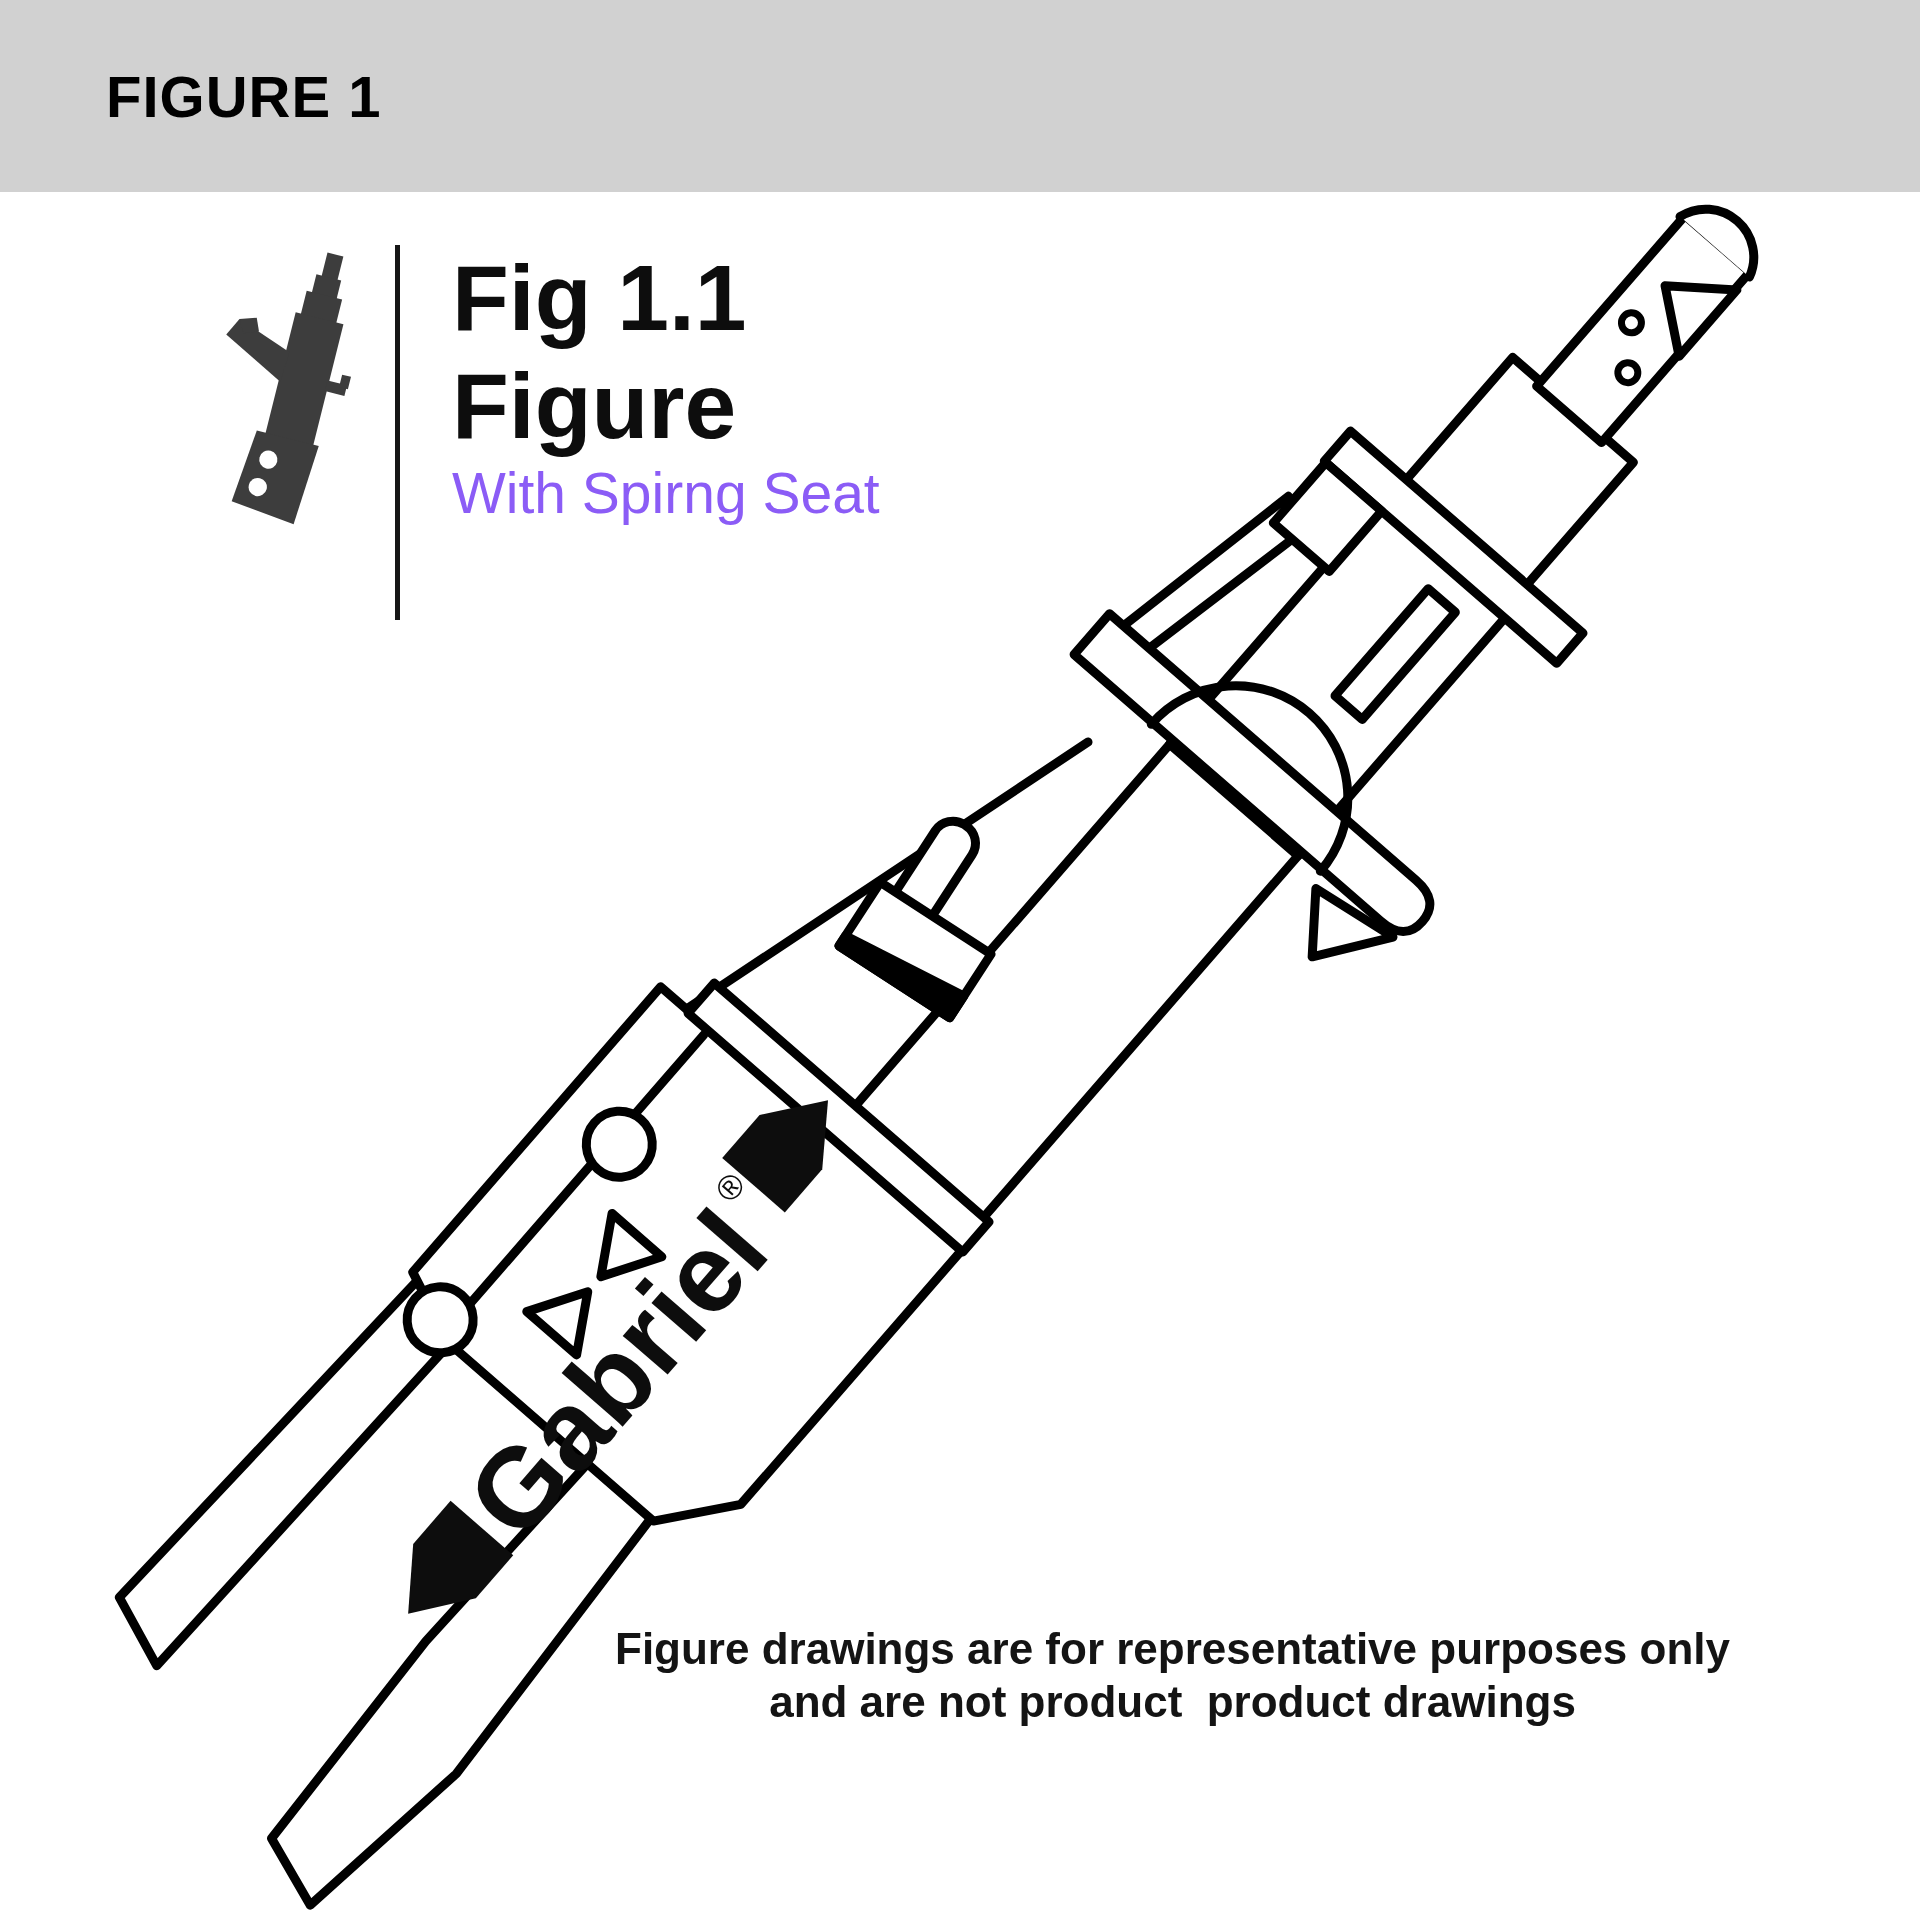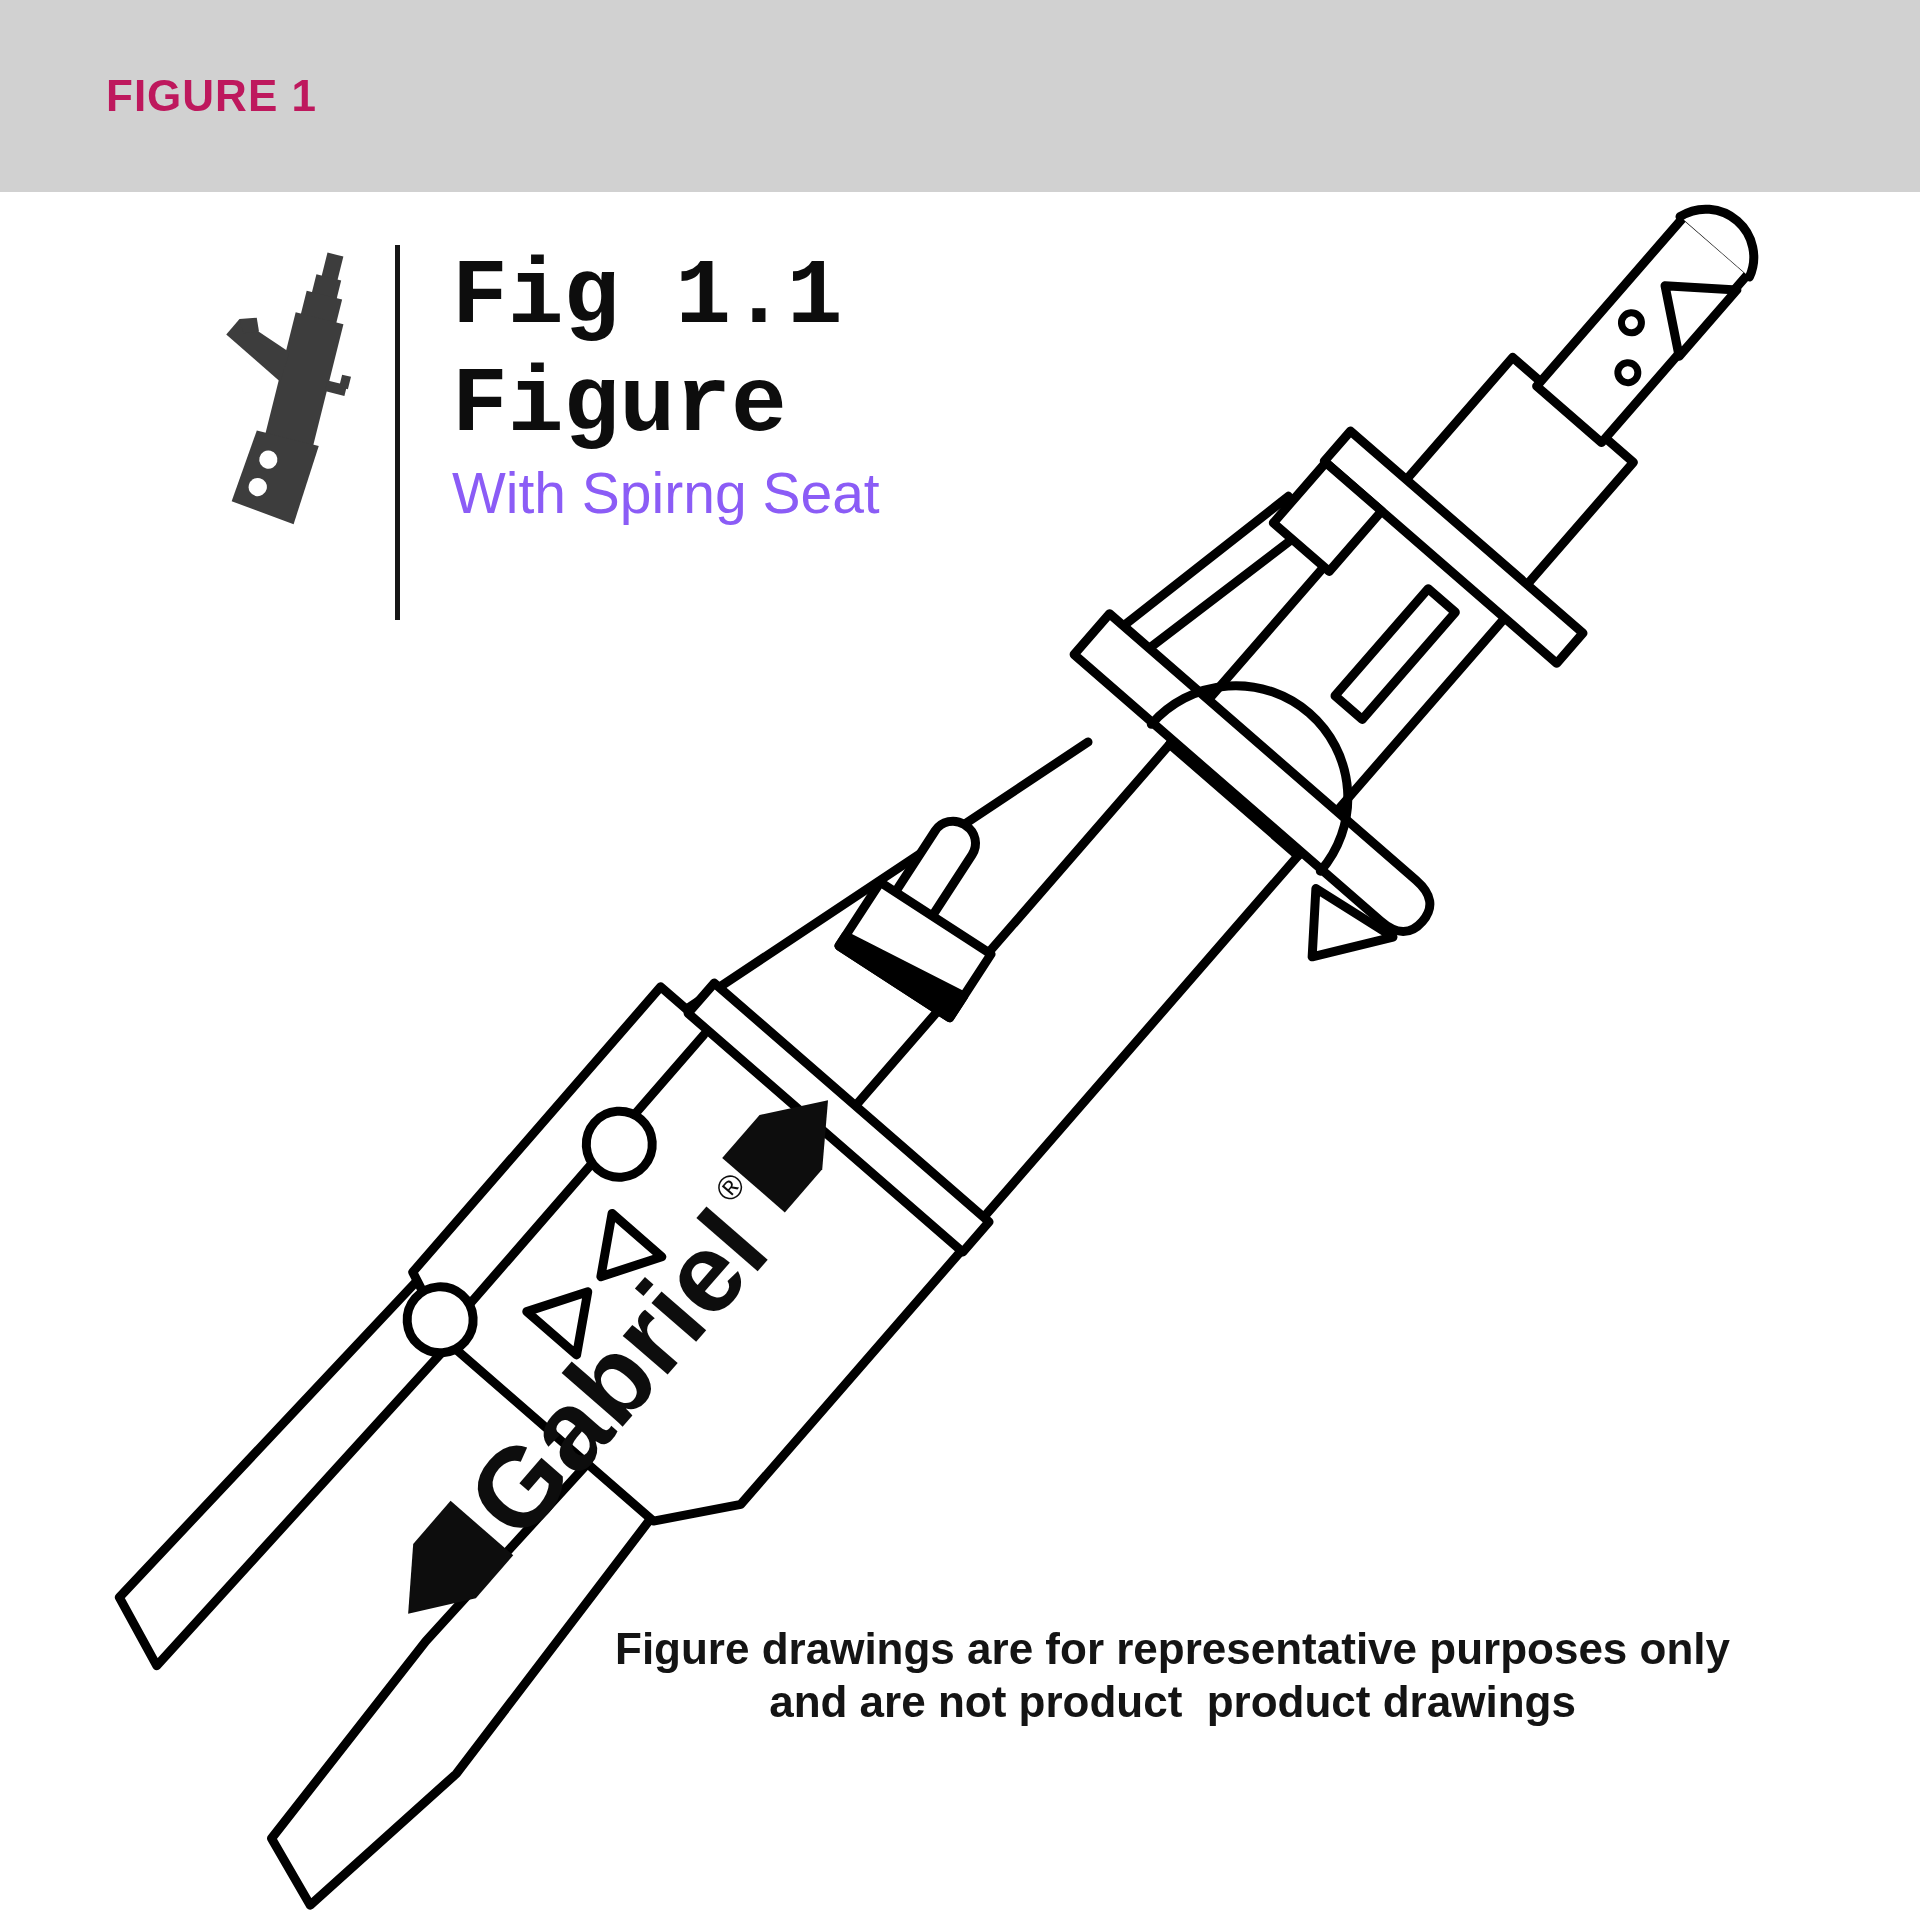--- a/index.html
+++ b/index.html
@@ -1,26 +1,26 @@
 <!DOCTYPE html>
 <html><head>
 <meta charset="utf-8">
 <style>
   html,body{margin:0;padding:0;background:#ffffff;}
   .page{position:relative;width:1920px;height:1920px;background:#ffffff;overflow:hidden;
         font-family:"Liberation Sans",sans-serif;color:#111111;}
   
   .header{position:absolute;left:0;top:0;width:1920px;height:192px;background:#d1d1d1;
           display:flex;align-items:center;}
-  .header-title{margin-left:106px;font-size:44px;font-weight:800;letter-spacing:1px;color:#be185d;}
+  .header-title{margin-left:106px;font-size:58px;font-weight:800;letter-spacing:1px;color:#000000;}
   
   .thumb{position:absolute;left:205px;top:248px;width:185px;height:310px;}
   .divider{position:absolute;left:395px;top:245px;width:5px;height:375px;background:#161616;}
   .info{position:absolute;left:452px;top:244px;}
-  .info .big{font-size:93px;font-weight:700;line-height:108px;color:#0d0d0d;white-space:nowrap;font-family:Liberation Mono, monospace;}
+  .info .big{font-size:93px;font-weight:700;line-height:108px;color:#0d0d0d;white-space:nowrap;}
   .info .sub{font-size:57px;font-weight:400;line-height:66px;color:#8b5cf6;white-space:nowrap;}
   
   .drawing{position:absolute;left:0;top:0;width:1920px;height:1920px;}
   
   .footer{position:absolute;right:190px;top:1622px;text-align:right;
           font-size:44px;line-height:53px;font-weight:700;color:#141414;}
   .footer div{white-space:pre;text-align:center;}
   .brand-text{font-family:"Liberation Sans",sans-serif;font-weight:700;}
 </style>
 </head>

